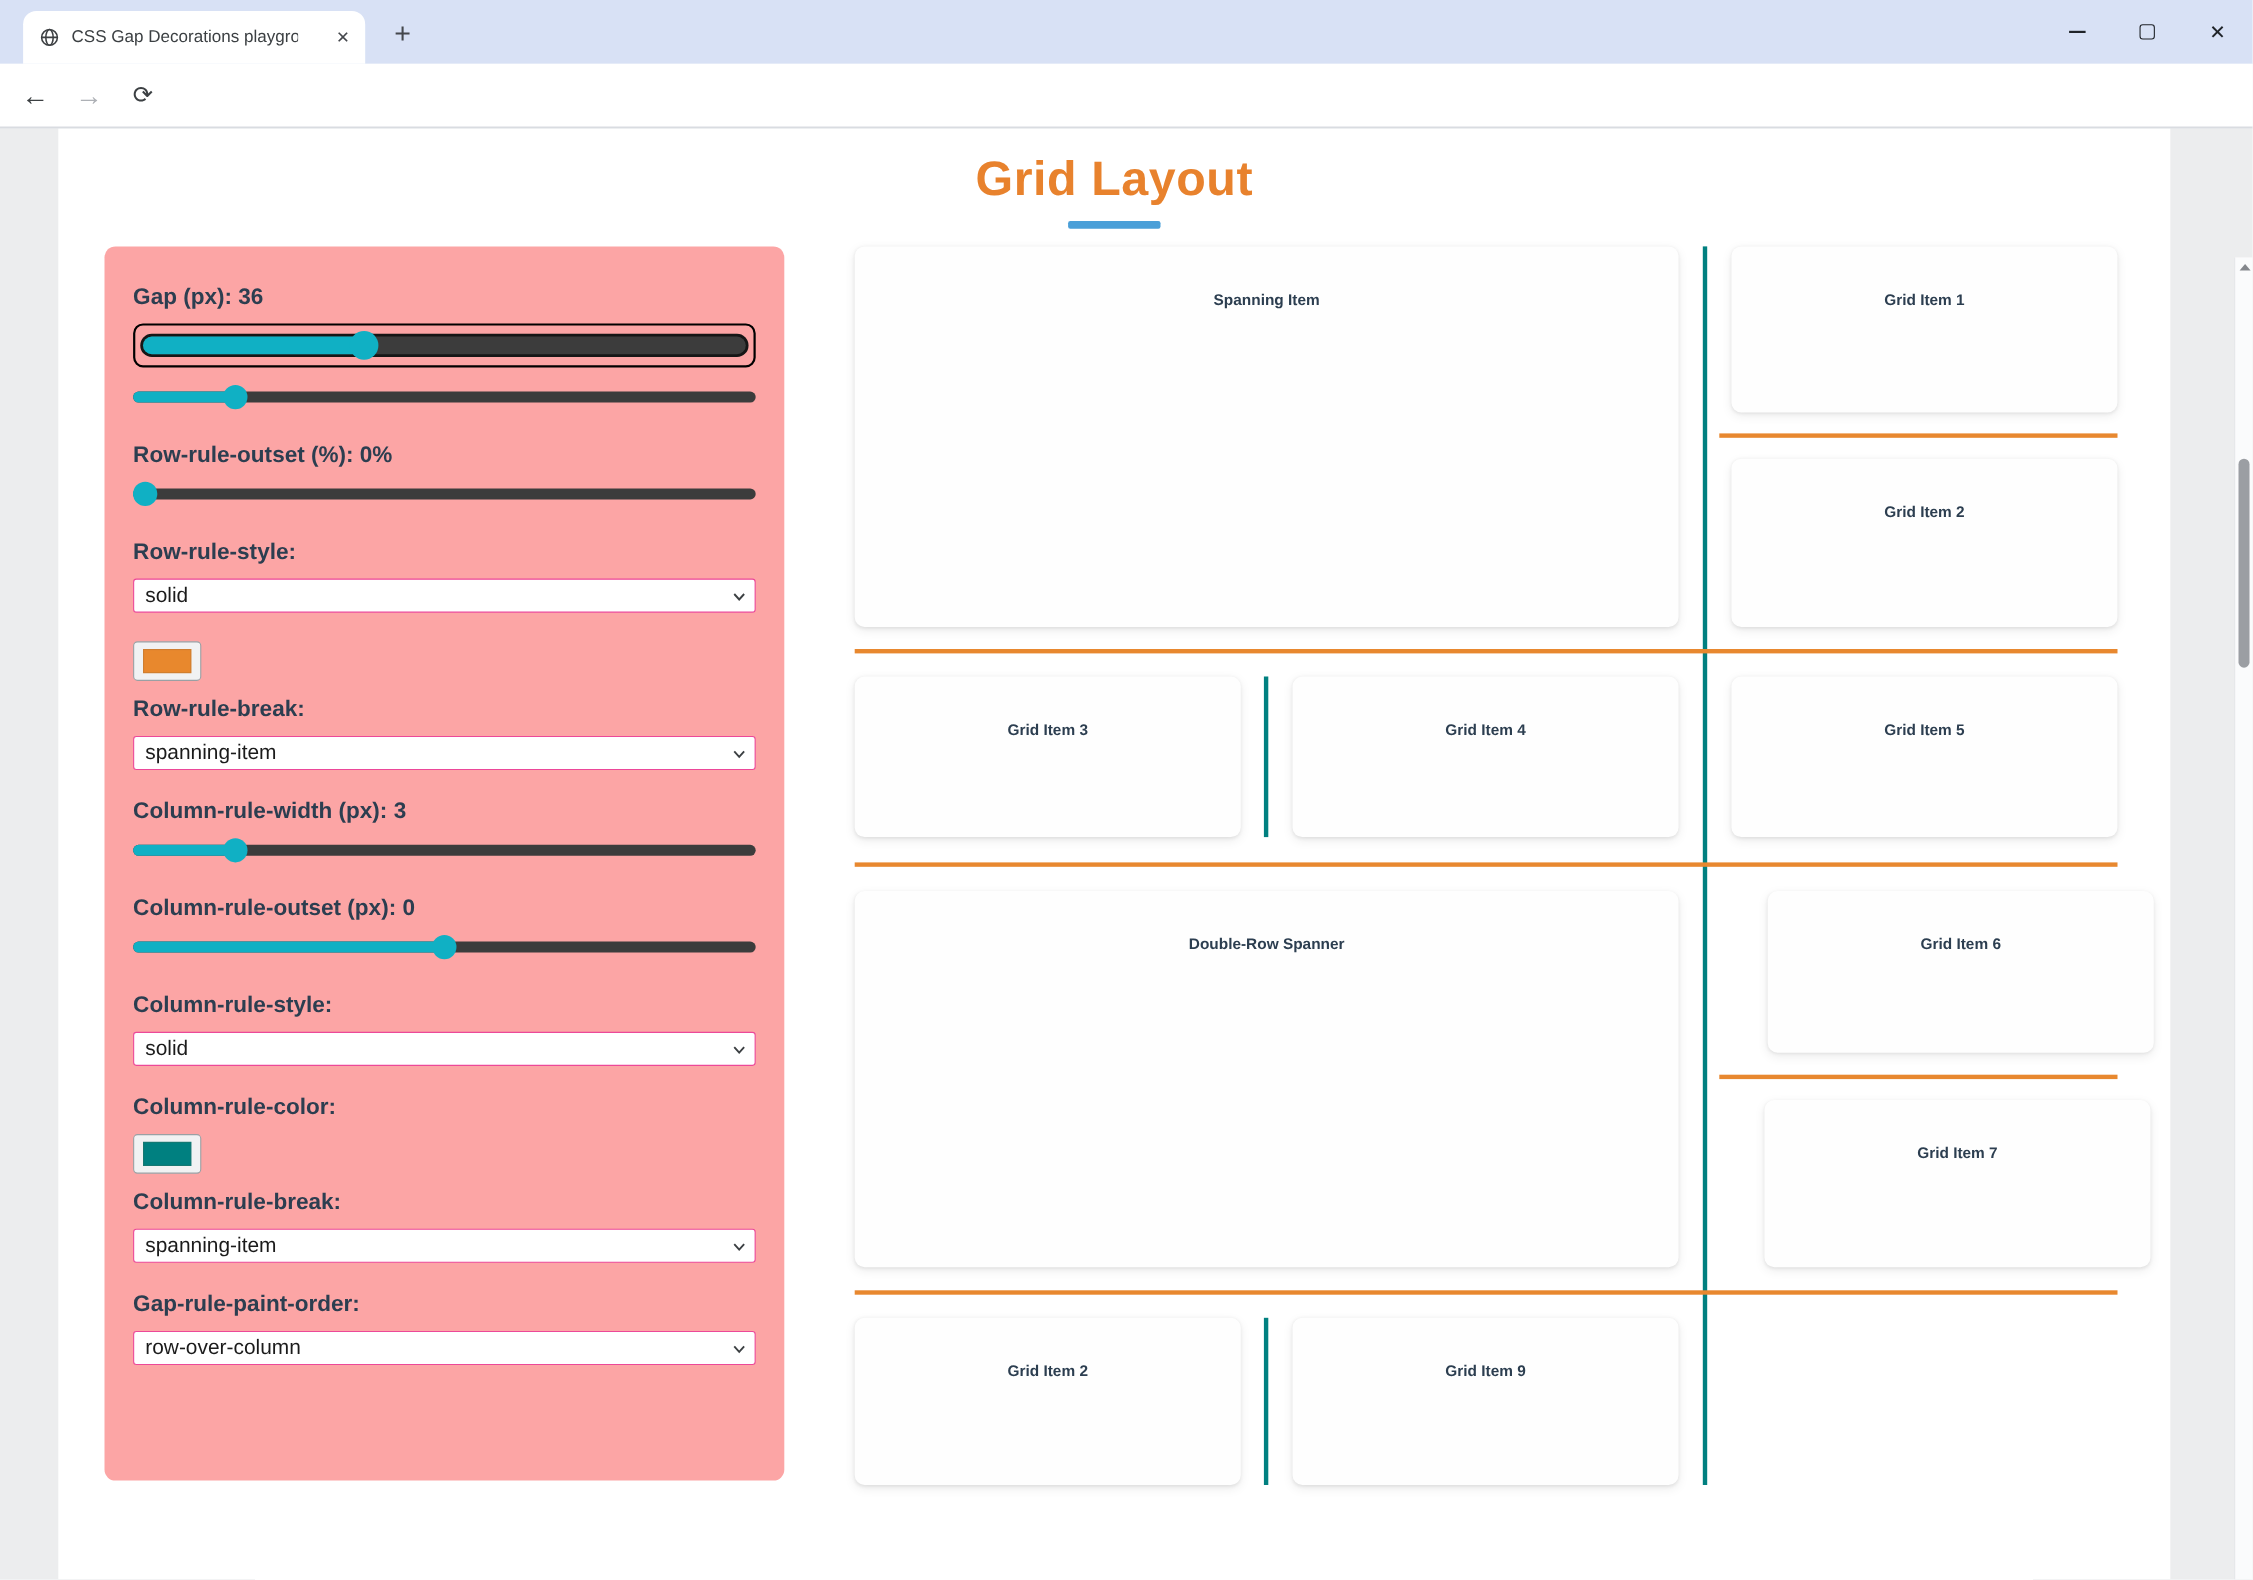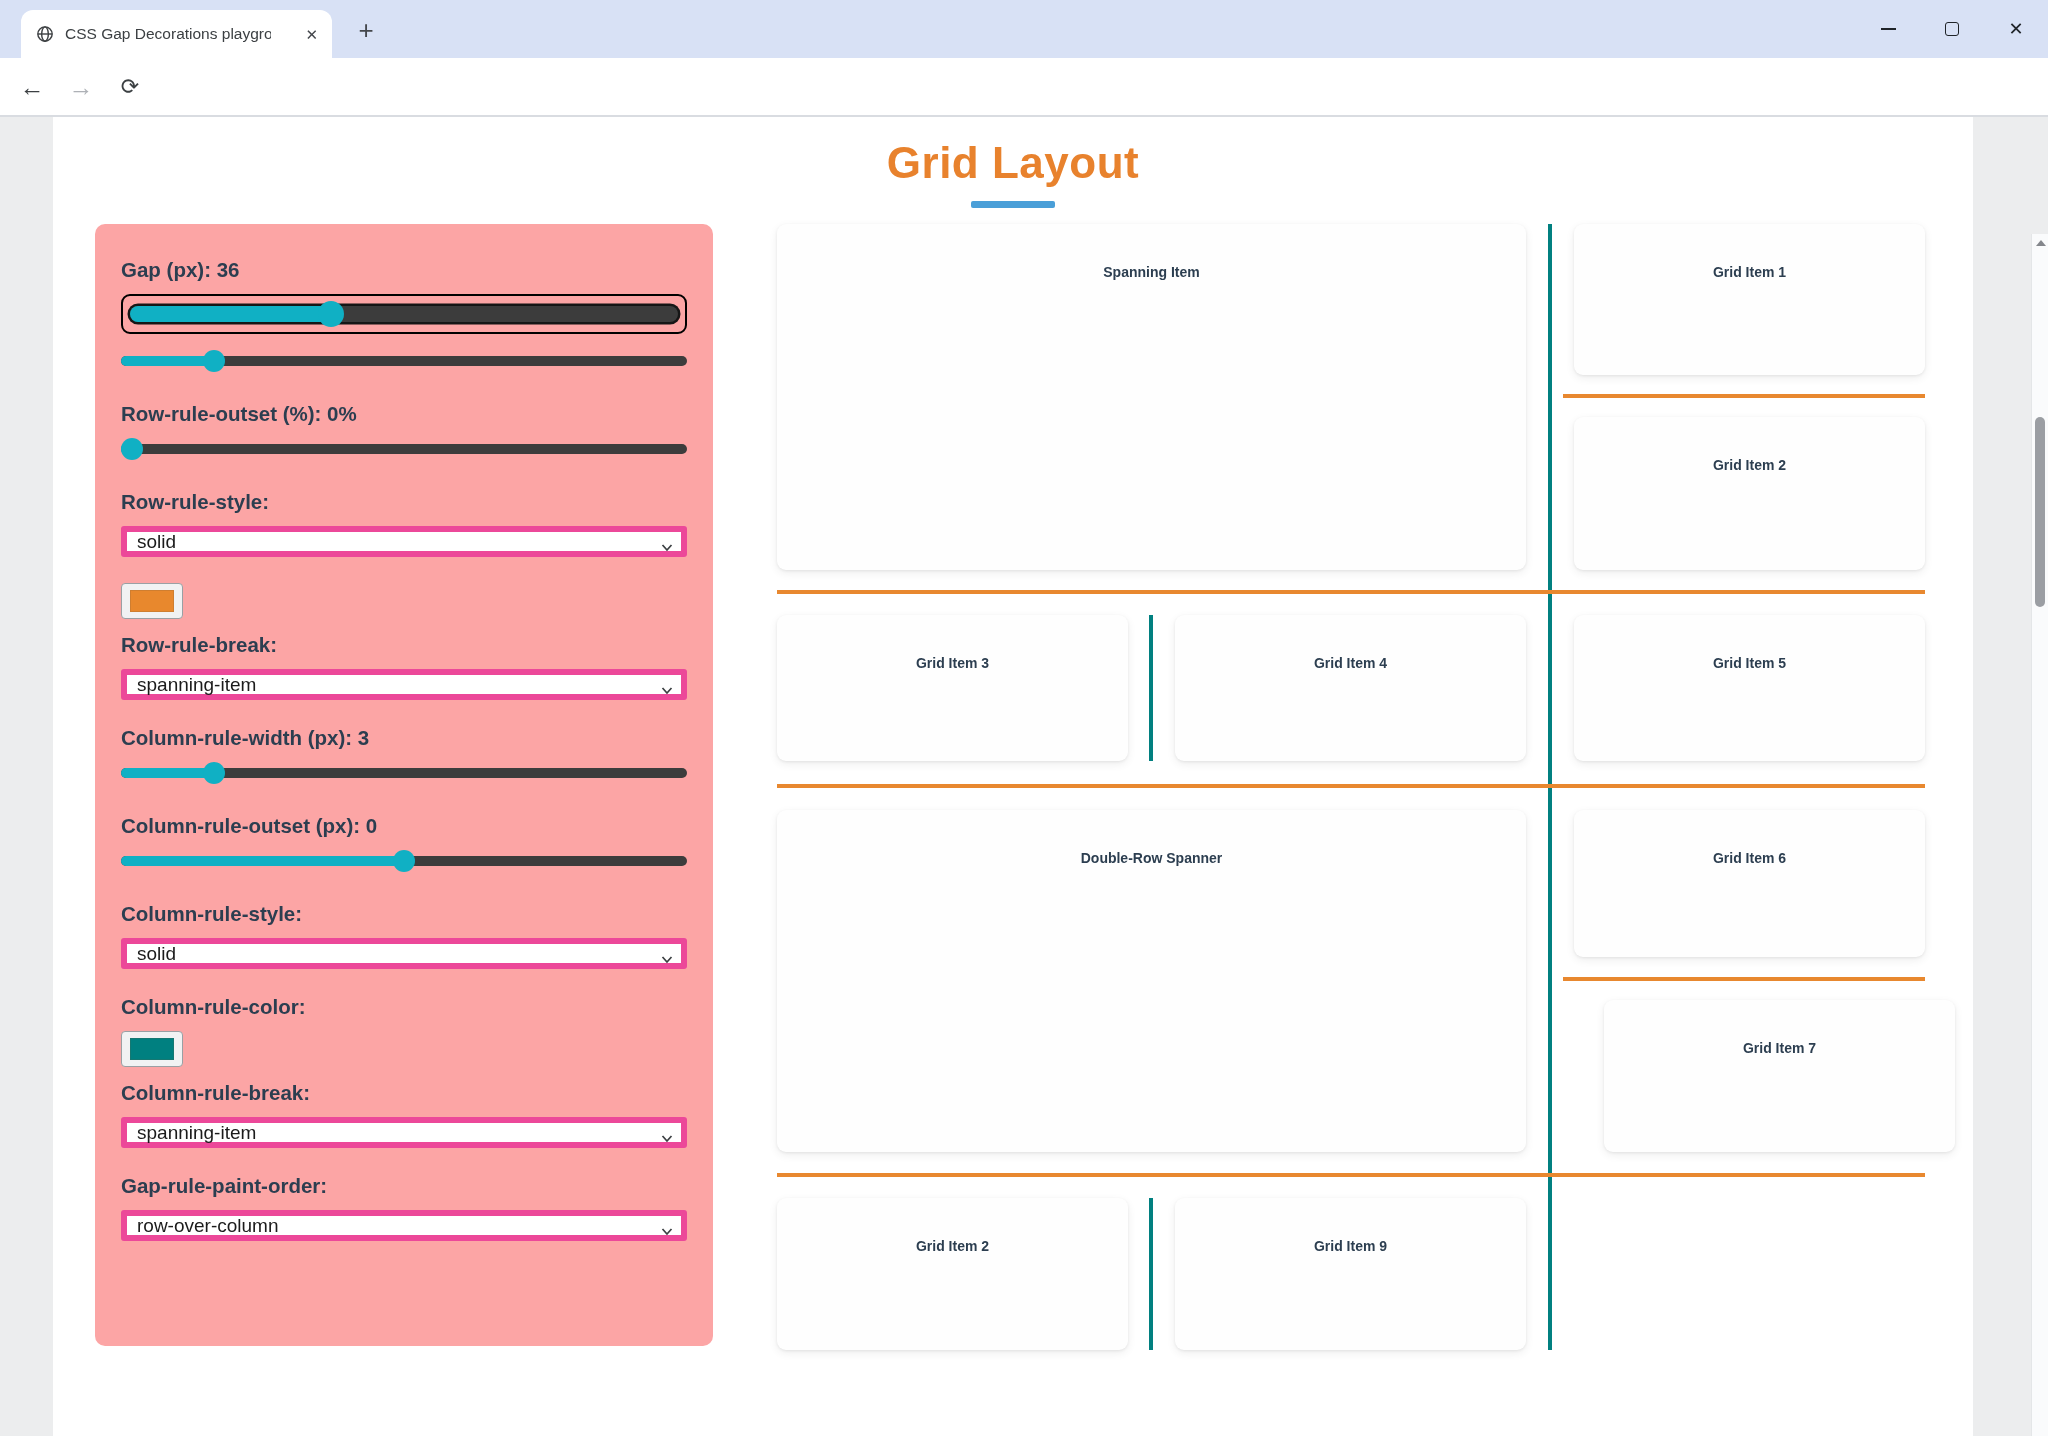--- a/index.html
+++ b/index.html
@@ -49,21 +49,21 @@
   .slider .track { position:absolute; left:0; right:0; top:6px; height:10px; border-radius:5px; background:#3c3c3c; }
   .slider .fill  { position:absolute; left:0; top:6px; height:10px; border-radius:5px 0 0 5px; background:#10b0c4;
                    width:calc(11px + (100% - 22px) * var(--pf,0)); }
   .slider .thumb { position:absolute; top:0; width:22px; height:22px; border-radius:50%; background:#10b0c4;
                    left:calc((100% - 22px) * var(--pf,0)); }
   .focus-ring { border:2.5px solid #000; border-radius:9px; padding:5px 7px; margin:0 0 16px; }
   .slider.lg { height:26px; margin:0; }
   .slider.lg .track { top:5px; height:16px; border-radius:8px; box-shadow:0 0 0 2.5px #161616; }
   .slider.lg .fill  { top:5px; height:16px; border-radius:8px 0 0 8px; width:calc(13px + (100% - 26px) * var(--pf,0)); }
   .slider.lg .thumb { width:26px; height:26px; left:calc((100% - 26px) * var(--pf,0)); }
-  .select { position:relative; height:31px; background:#fff; border:6px solid #ec4899; border-radius:3px;
+  .select { position:relative; height:31px; background:#fff; border:1px solid #ec4899; border-radius:3px;
             display:flex; align-items:center; padding:0 26px 0 10px; margin:0 0 26px; font-size:19px; color:#1b1b1b;
             cursor:default; }
   .select .chev { position:absolute; right:8px; top:11px; }
   .colorbox { width:62px; height:36px; background:#f1f2f3; border:1px solid #9aa0a4; border-radius:4px;
               padding:6px 8px; margin:0 0 14px; cursor:pointer; }
   .colorbox .swatch { width:100%; height:100%; border:1px solid #6c5a3a33; }
 
   
   .gridarea { position:absolute; left:724px; top:107px; width:1148px; height:1132px; }
   .card { position:absolute; background:#fefefe; border-radius:9px; z-index:1; text-align:center;
@@ -270,21 +270,21 @@
         </div>
         <div class="card" style="left:398px; top:391px; width:351px; height:146px;">
           <div class="card-label">Grid Item 4</div>
         </div>
         <div class="card" style="left:797px; top:391px; width:351px; height:146px;">
           <div class="card-label">Grid Item 5</div>
         </div>
         <div class="card" style="left:0; top:586px; width:749px; height:342px;">
           <div class="card-label">Double-Row Spanner</div>
         </div>
-        <div class="card" style="left:797px; top:586px; width:351px; height:147px;">
+        <div class="card" style="left:830px; top:586px; width:351px; height:147px;">
           <div class="card-label">Grid Item 6</div>
         </div>
         <div class="card" style="left:827px; top:776px; width:351px; height:152px;">
           <div class="card-label">Grid Item 7</div>
         </div>
         <div class="card" style="left:0; top:974px; width:351px; height:152px;">
           <div class="card-label">Grid Item 2</div>
         </div>
         <div class="card" style="left:398px; top:974px; width:351px; height:152px;">
           <div class="card-label">Grid Item 9</div>

